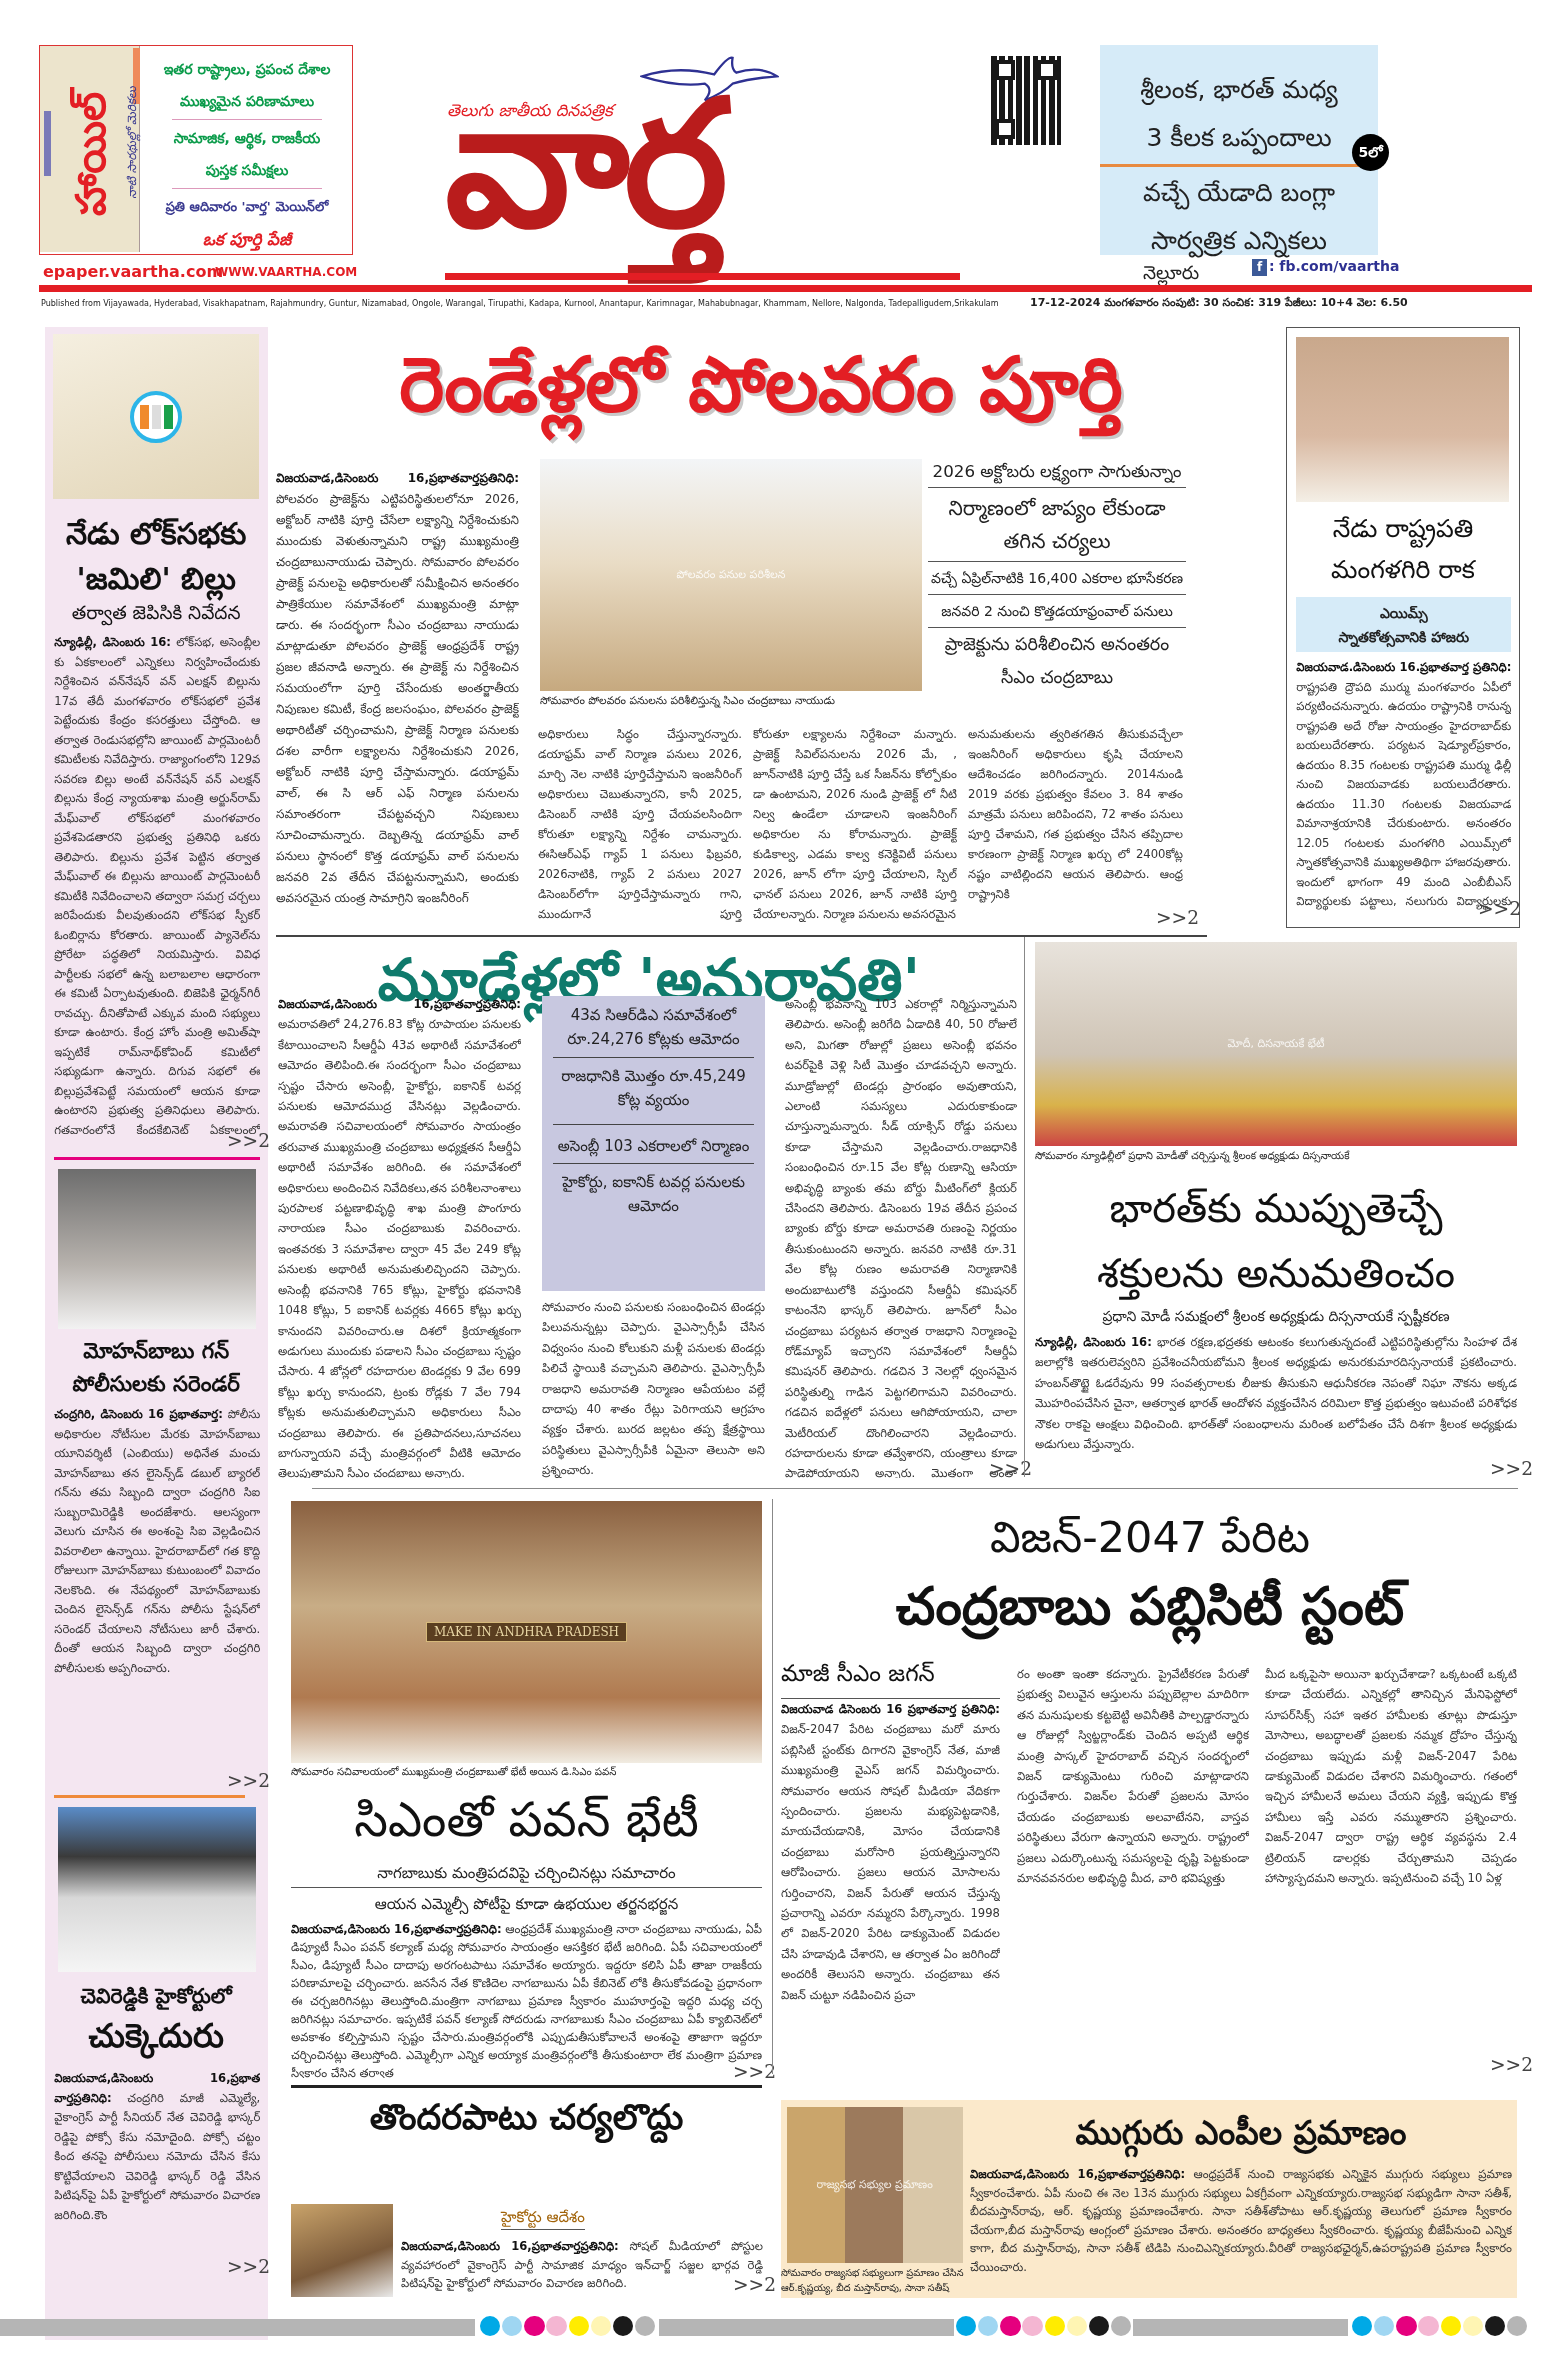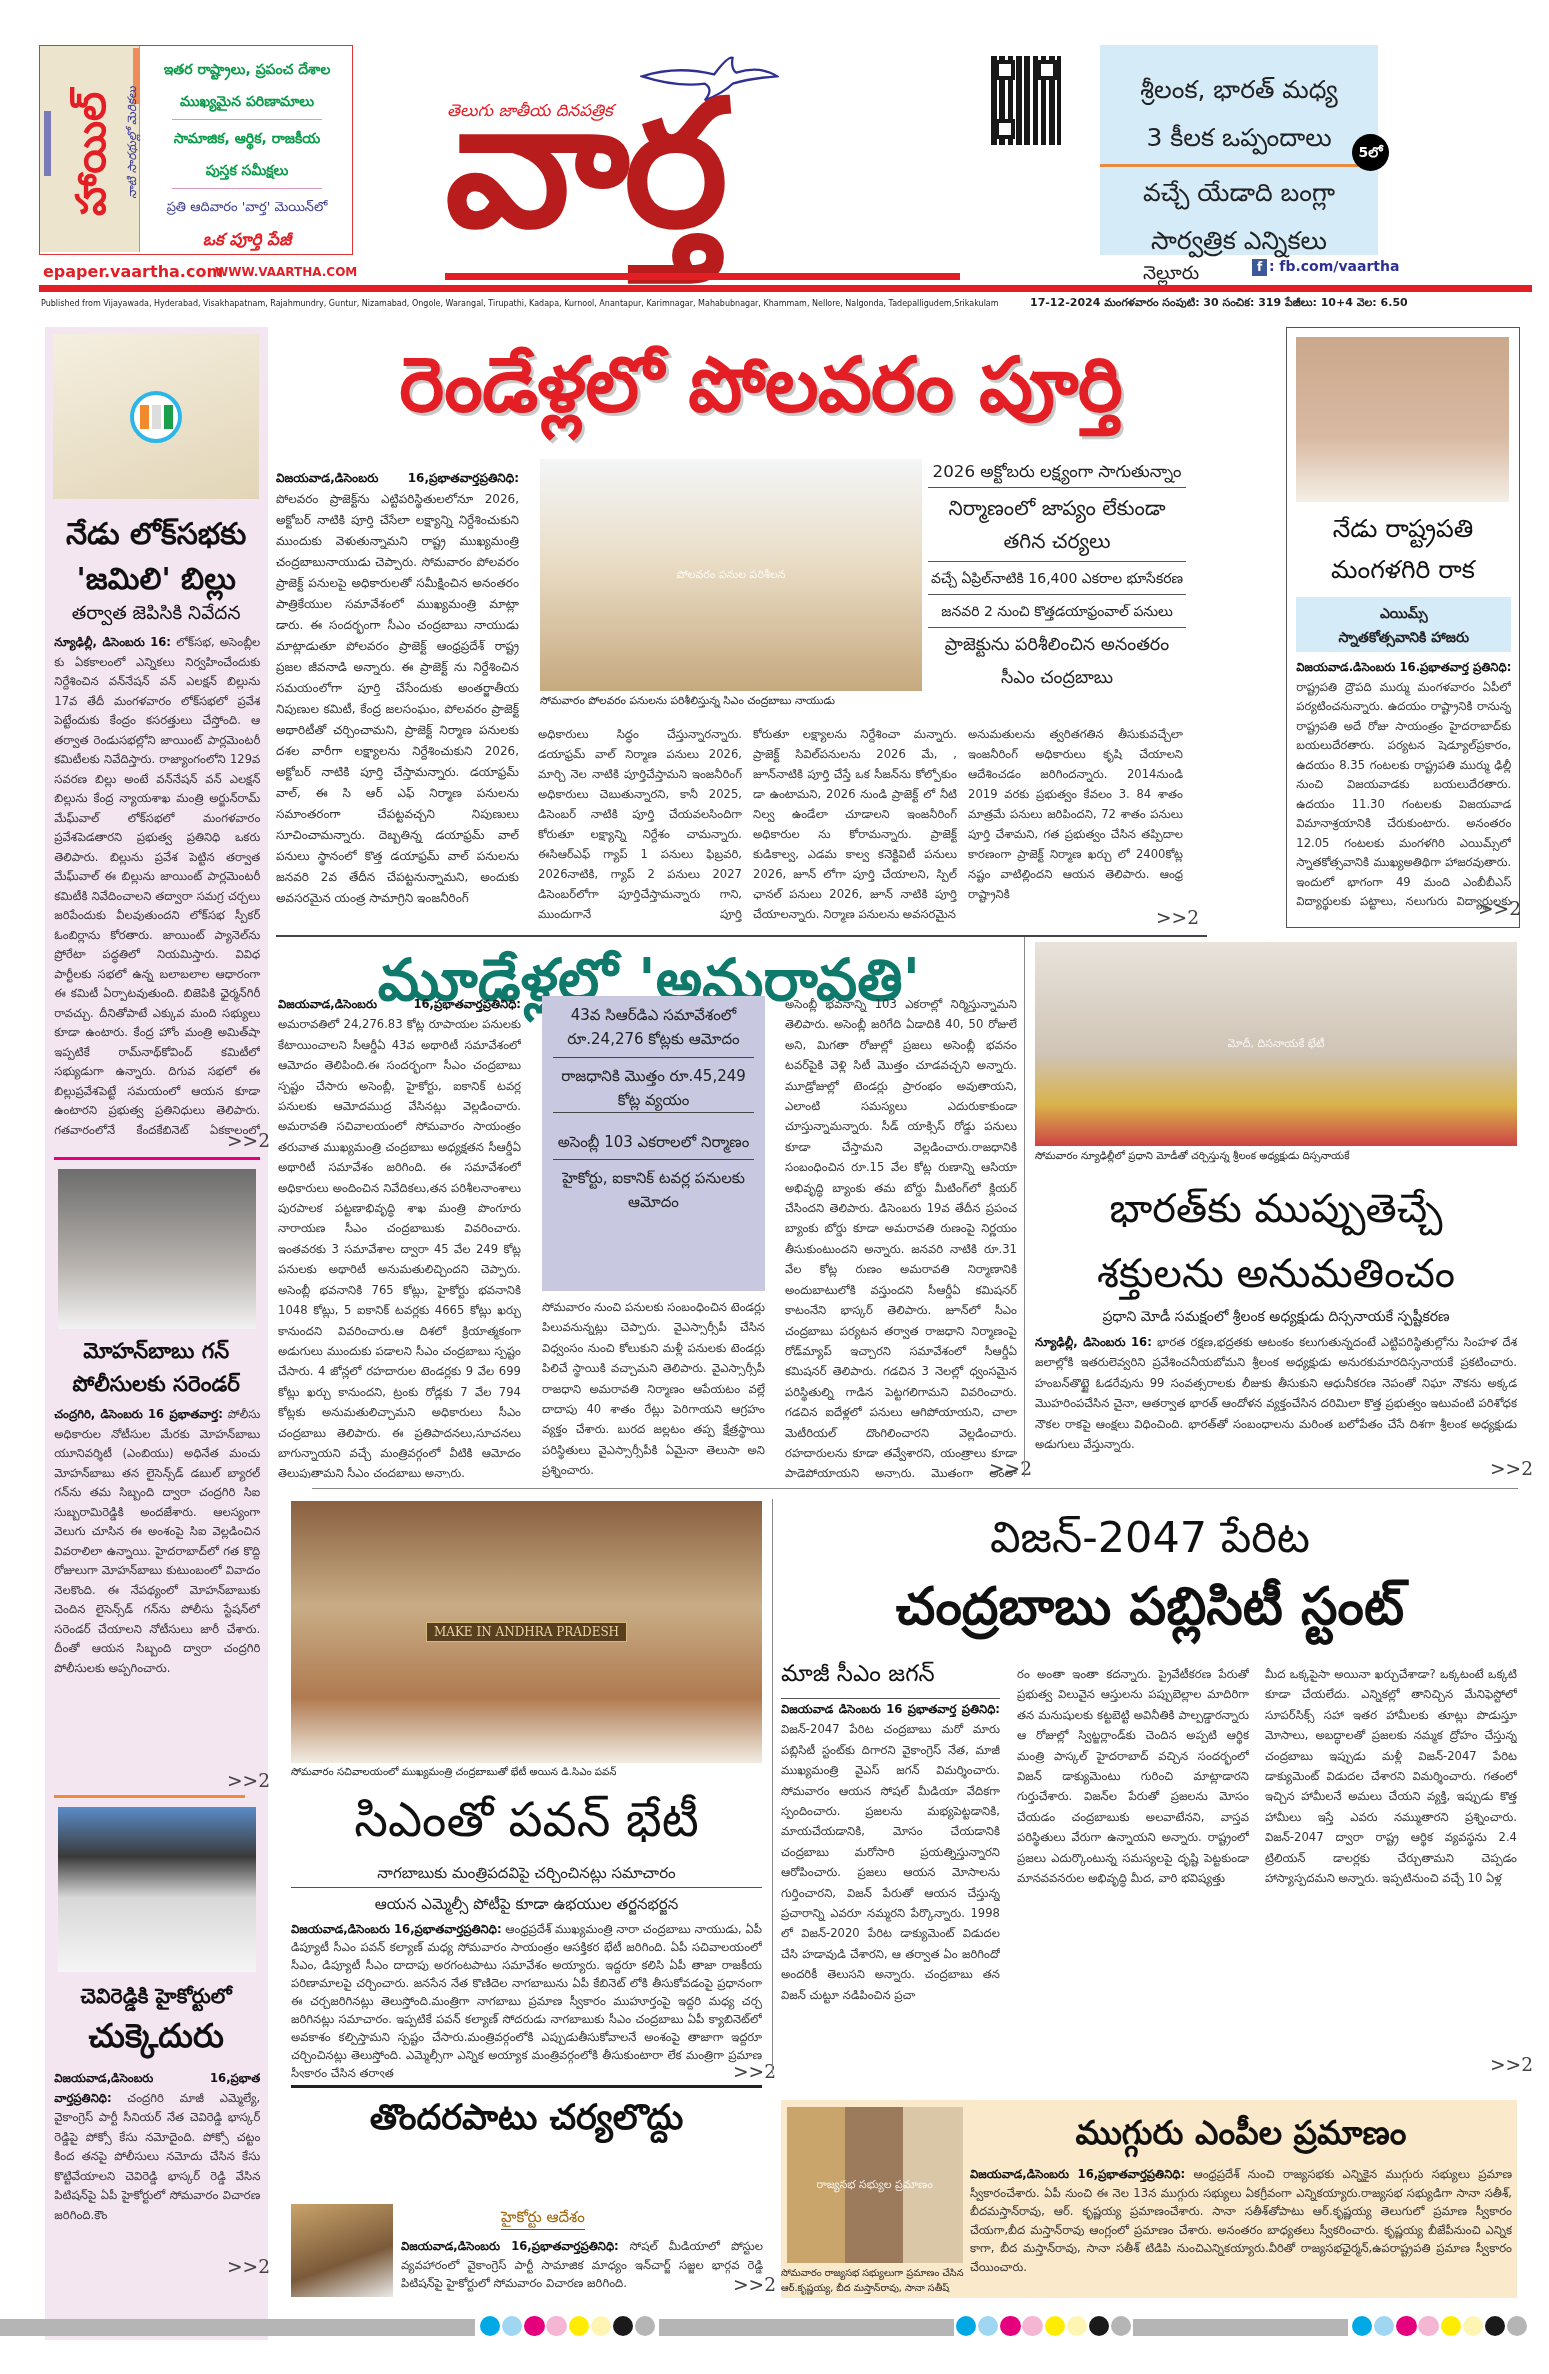--- a/index.html
+++ b/index.html
@@ -27,21 +27,21 @@
       <div class="abs" style="left:-37px;top:79px;width:186px;transform:rotate(-90deg);color:#e31e24;font-weight:bold;font-size:41px;text-align:center;font-family:'DejaVu Sans',sans-serif">హాయిల్</div>
       <div class="abs" style="left:0;top:88px;width:186px;transform:rotate(-90deg);color:#3a3a90;font-size:12px;font-style:italic;text-align:center">నాటి సారథుల్లో మెరికలు</div>
     </div>
     <div class="abs" style="left:104px;top:7.4px;width:206px;text-align:center;color:#0a9b4a;font-weight:bold;font-size:14px;line-height:32px">
       <div>ఇతర రాష్ట్రాలు, ప్రపంచ దేశాల</div>
       <div>ముఖ్యమైన పరిణామాలు</div>
       <div style="height:0.9px;background:#d9b;margin:1.9px 28px"></div>
       <div>సామాజిక, ఆర్థిక, రాజకీయ</div>
       <div>పుస్తక సమీక్షలు</div>
       <div style="height:0.9px;background:#d9b;margin:1.9px 28px"></div>
-      <div style="color:#3a3a90;font-weight:normal;font-size:13px">ప్రతి ఆదివారం 'వార్త' మెయిన్‌లో</div>
+      <div style="color:#3a3a90;font-weight:bold;font-size:13px">ప్రతి ఆదివారం 'వార్త' మెయిన్‌లో</div>
       <div style="color:#e31e24;font-size:16.7px;font-style:italic">ఒక పూర్తి పేజీ</div>
     </div>
   </div>
   <div class="abs" style="left:43px;top:262px;color:#e31e24;font-weight:bold;font-size:16px">epaper.vaartha.com</div>
   <div class="abs" style="left:215px;top:265px;color:#e31e24;font-weight:bold;font-size:12px">WWW.VAARTHA.COM</div>
 
   <div class="abs" style="left:447px;top:100px;color:#e31e24;font-size:16.7px;font-style:italic">తెలుగు జాతీయ దినపత్రిక</div>
   <div class="abs" style="left:640px;top:56px;width:139px;height:48px">
     <svg width="139" height="48" viewBox="0 0 150 52">
         <path d="M2 22 Q40 10 80 20 Q95 0 100 2 Q98 14 104 18 Q130 10 148 22 Q120 24 100 30 Q90 40 70 48 Q80 36 70 30 Q40 34 2 22Z" fill="none" stroke="#2e3192" stroke-width="2.5"></path>
@@ -158,21 +158,21 @@
   </div>
   <div class="abs more" style="left:191px;top:570px"><span>&gt;&gt;2</span></div>
 </div>
 
 <div class="abs" style="left:278px;top:939px;width:742px;text-align:center;color:#0f7a6c;font-size:58px;font-weight:bold;line-height:83px">మూడేళ్లలో 'అమరావతి'</div>
 <div class="abs body-text" style="left:278px;top:994px;width:243px;height:484px;overflow:hidden;font-size:11.6px;line-height:20.4px">
   <b>విజయవాడ,డిసెంబరు 16,ప్రభాతవార్తప్రతినిధి:</b> <span>అమరావతిలో 24,276.83 కోట్ల రూపాయల పనులకు కేటాయించాలని సీఆర్డీఏ 43వ అథారిటీ సమావేశంలో ఆమోదం తెలిపింది.ఈ సందర్భంగా సీఎం చంద్రబాబు స్పష్టం చేసారు అసెంబ్లీ, హైకోర్టు, ఐకానిక్ టవర్ల పనులకు ఆమోదముద్ర వేసినట్లు వెల్లడించారు. అమరావతి సచివాలయంలో సోమవారం సాయంత్రం తరువాత ముఖ్యమంత్రి చంద్రబాబు అధ్యక్షతన సీఆర్డీఏ అథారిటీ సమావేశం జరిగింది. ఈ సమావేశంలో అధికారులు అందించిన నివేదికలు,తన పరిశీలనాంశాలు పురపాలక పట్టణాభివృద్ధి శాఖ మంత్రి పొంగూరు నారాయణ సీఎం చంద్రబాబుకు వివరించారు. ఇంతవరకు 3 సమావేశాల ద్వారా 45 వేల 249 కోట్ల పనులకు అథారిటీ అనుమతులిచ్చిందని చెప్పారు. అసెంబ్లీ భవనానికి 765 కోట్లు, హైకోర్టు భవనానికి 1048 కోట్లు, 5 ఐకానిక్ టవర్లకు 4665 కోట్లు ఖర్చు కానుందని వివరించారు.ఆ దిశలో క్రియాత్మకంగా అడుగులు ముందుకు పడాలని సీఎం చంద్రబాబు స్పష్టం చేసారు. 4 జోన్లలో రహదారుల టెండర్లకు 9 వేల 699 కోట్లు ఖర్చు కానుందని, ట్రంకు రోడ్లకు 7 వేల 794 కోట్లకు అనుమతులిచ్చామని అధికారులు సీఎం చంద్రబాబు తెలిపారు. ఈ ప్రతిపాదనలు,సూచనలు బాగున్నాయని వచ్చే మంత్రివర్గంలో వీటికి ఆమోదం తెలుపుతామని సీఎం చంద్రబాబు అన్నారు.</span>
 </div>
 <div class="abs" style="left:542px;top:996px;width:223px;height:295px;background:#c8c8e0;text-align:center;color:#222;font-size:15px;line-height:24px;padding:7.4px 11px">
   <div style="padding-bottom:5.6px;border-bottom:1.4px solid #444;margin-bottom:5.6px">43వ సిఆర్‌డిఎ సమావేశంలో రూ.24,276 కోట్లకు ఆమోదం</div>
-  <div style="padding-bottom:0;border-bottom:1.4px solid #444;margin-bottom:17px">రాజధానికి మొత్తం రూ.45,249 కోట్ల వ్యయం</div>
+  <div style="padding-bottom:12px;border-bottom:1.4px solid #444;margin-bottom:9px">రాజధానికి మొత్తం రూ.45,249 కోట్ల వ్యయం</div>
   <div style="padding-bottom:5.6px;border-bottom:1.4px solid #444;margin-bottom:5.6px">అసెంబ్లీ 103 ఎకరాలలో నిర్మాణం</div>
   <div>హైకోర్టు, ఐకానిక్ టవర్ల పనులకు ఆమోదం</div>
 </div>
 <div class="abs body-text" style="left:542px;top:1297px;width:223px;height:182px;overflow:hidden;font-size:11.6px;line-height:20.4px">
   <span>సోమవారం నుంచి పనులకు సంబంధించిన టెండర్లు పిలువనున్నట్లు చెప్పారు. వైఎస్సార్సీపీ చేసిన విధ్వంసం నుంచి కోలుకుని మళ్లీ పనులకు టెండర్లు పిలిచే స్థాయికి వచ్చామని తెలిపారు. వైఎస్సార్సీపీ రాజధాని అమరావతి నిర్మాణం ఆపేయటం వల్లే దాదాపు 40 శాతం రేట్లు పెరిగాయని ఆగ్రహం వ్యక్తం చేశారు. బురద జల్లటం తప్ప క్షేత్రస్థాయి పరిస్థితులు వైఎస్సార్సీపీకి ఏమైనా తెలుసా అని ప్రశ్నించారు.</span><br> 
 </div>
 <div class="abs body-text" style="left:785px;top:994px;width:232px;height:484px;overflow:hidden;font-size:11.6px;line-height:20.4px">అసెంబ్లీ భవనాన్ని 103 ఎకరాల్లో నిర్మిస్తున్నామని తెలిపారు. అసెంబ్లీ జరిగేది ఏడాదికి 40, 50 రోజులే అని, మిగతా రోజుల్లో ప్రజలు అసెంబ్లీ భవనం టవర్‌పైకి వెళ్లి సిటీ మొత్తం చూడవచ్చని అన్నారు. మూడ్రోజుల్లో టెండర్లు ప్రారంభం అవుతాయని, ఎలాంటి సమస్యలు ఎదురుకాకుండా చూస్తున్నామన్నారు. సీడ్ యాక్సిస్ రోడ్డు పనులు కూడా చేస్తామని వెల్లడించారు.రాజధానికి సంబంధించిన రూ.15 వేల కోట్ల రుణాన్ని ఆసియా అభివృద్ధి బ్యాంకు తమ బోర్డు మీటింగ్‌లో క్లియర్ చేసిందని తెలిపారు. డిసెంబరు 19వ తేదీన ప్రపంచ బ్యాంకు బోర్డు కూడా అమరావతి రుణంపై నిర్ణయం తీసుకుంటుందని అన్నారు. జనవరి నాటికి రూ.31 వేల కోట్ల రుణం అమరావతి నిర్మాణానికి అందుబాటులోకి వస్తుందని సీఆర్డీఏ కమిషనర్ కాటంనేని భాస్కర్ తెలిపారు. జూన్‌లో సీఎం చంద్రబాబు పర్యటన తర్వాత రాజధాని నిర్మాణంపై రోడ్‌మ్యాప్ ఇచ్చారని సమావేశంలో సీఆర్డీఏ కమిషనర్ తెలిపారు. గడచిన 3 నెలల్లో ధ్వంసమైన పరిస్థితుల్ని గాడిన పెట్టగలిగామని వివరించారు. గడచిన ఐదేళ్లలో పనులు ఆగిపోయాయని, చాలా మెటీరియల్ దొంగిలించారని వెల్లడించారు. రహదారులను కూడా తవ్వేశారని, యంత్రాలు కూడా పాడైపోయాయని అన్నారు. మొత్తంగా అంతా ధ్వంసమైన పరిస్థితి నుంచి మొదలు పెట్టి పునర్ని</div>
 <div class="abs more" style="left:989px;top:1458px"><span>&gt;&gt;2</span></div>
 
 <div class="abs" style="left:1024px;top:937px;width:1.4px;height:540px;background:#888"></div>

